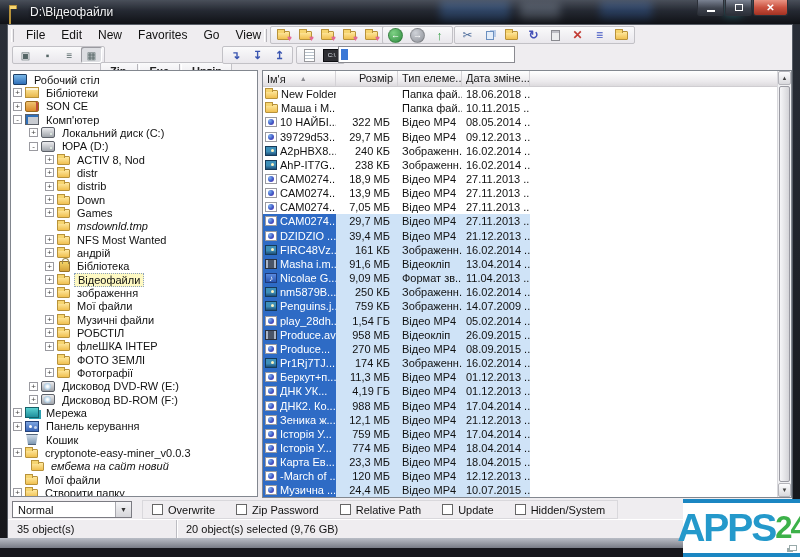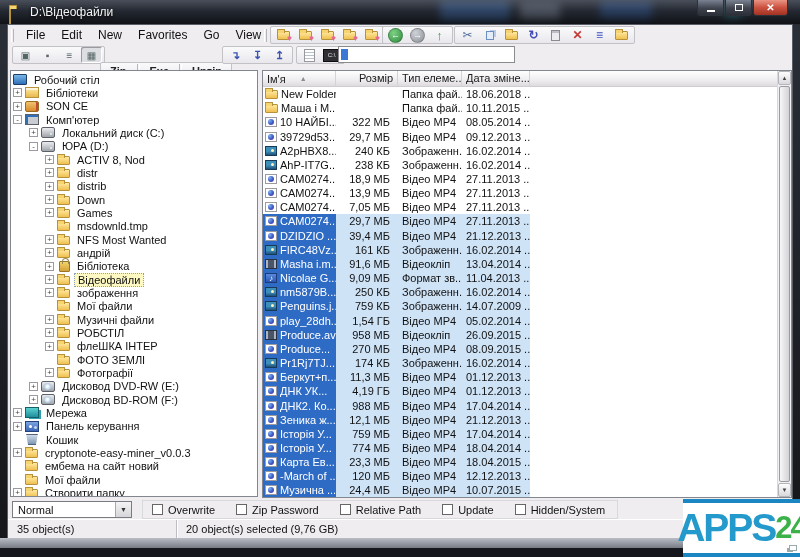--- a/index.html
+++ b/index.html
@@ -345,21 +345,21 @@
         <div class="titem" style="padding-left: 34px;">
           <span class="texp">+</span>
           <span class="ti ti-folder"></span>
           <span class="tlabel">Down</span>
         </div>
         <div class="titem" style="padding-left: 34px;">
           <span class="texp">+</span>
           <span class="ti ti-folder"></span>
           <span class="tlabel">Games</span>
         </div>
-        <div class="titem" style="padding-left: 34px;">
+        <div class="titem" style="padding-left: 34px; font-style: italic;">
           <span class="tspacer"></span>
           <span class="ti ti-folder"></span>
           <span class="tlabel">msdownld.tmp</span>
         </div>
         <div class="titem" style="padding-left: 34px;">
           <span class="texp">+</span>
           <span class="ti ti-folder"></span>
           <span class="tlabel">NFS Most Wanted</span>
         </div>
         <div class="titem" style="padding-left: 34px;">
@@ -435,21 +435,21 @@
         <div class="titem" style="padding-left: 2px;">
           <span class="tspacer"></span>
           <span class="ti ti-recycle"></span>
           <span class="tlabel">Кошик</span>
         </div>
         <div class="titem" style="padding-left: 2px;">
           <span class="texp">+</span>
           <span class="ti ti-folder"></span>
           <span class="tlabel">cryptonote-easy-miner_v0.0.3</span>
         </div>
-        <div class="titem" style="padding-left: 2px;">
+        <div class="titem" style="padding-left: 8px; font-style: italic;">
           <span class="tspacer"></span>
           <span class="ti ti-folder"></span>
           <span class="tlabel">ембема на сайт новий</span>
         </div>
         <div class="titem" style="padding-left: 2px;">
           <span class="tspacer"></span>
           <span class="ti ti-folder"></span>
           <span class="tlabel">Мої файли</span>
         </div>
         <div class="titem" style="padding-left: 2px;">

